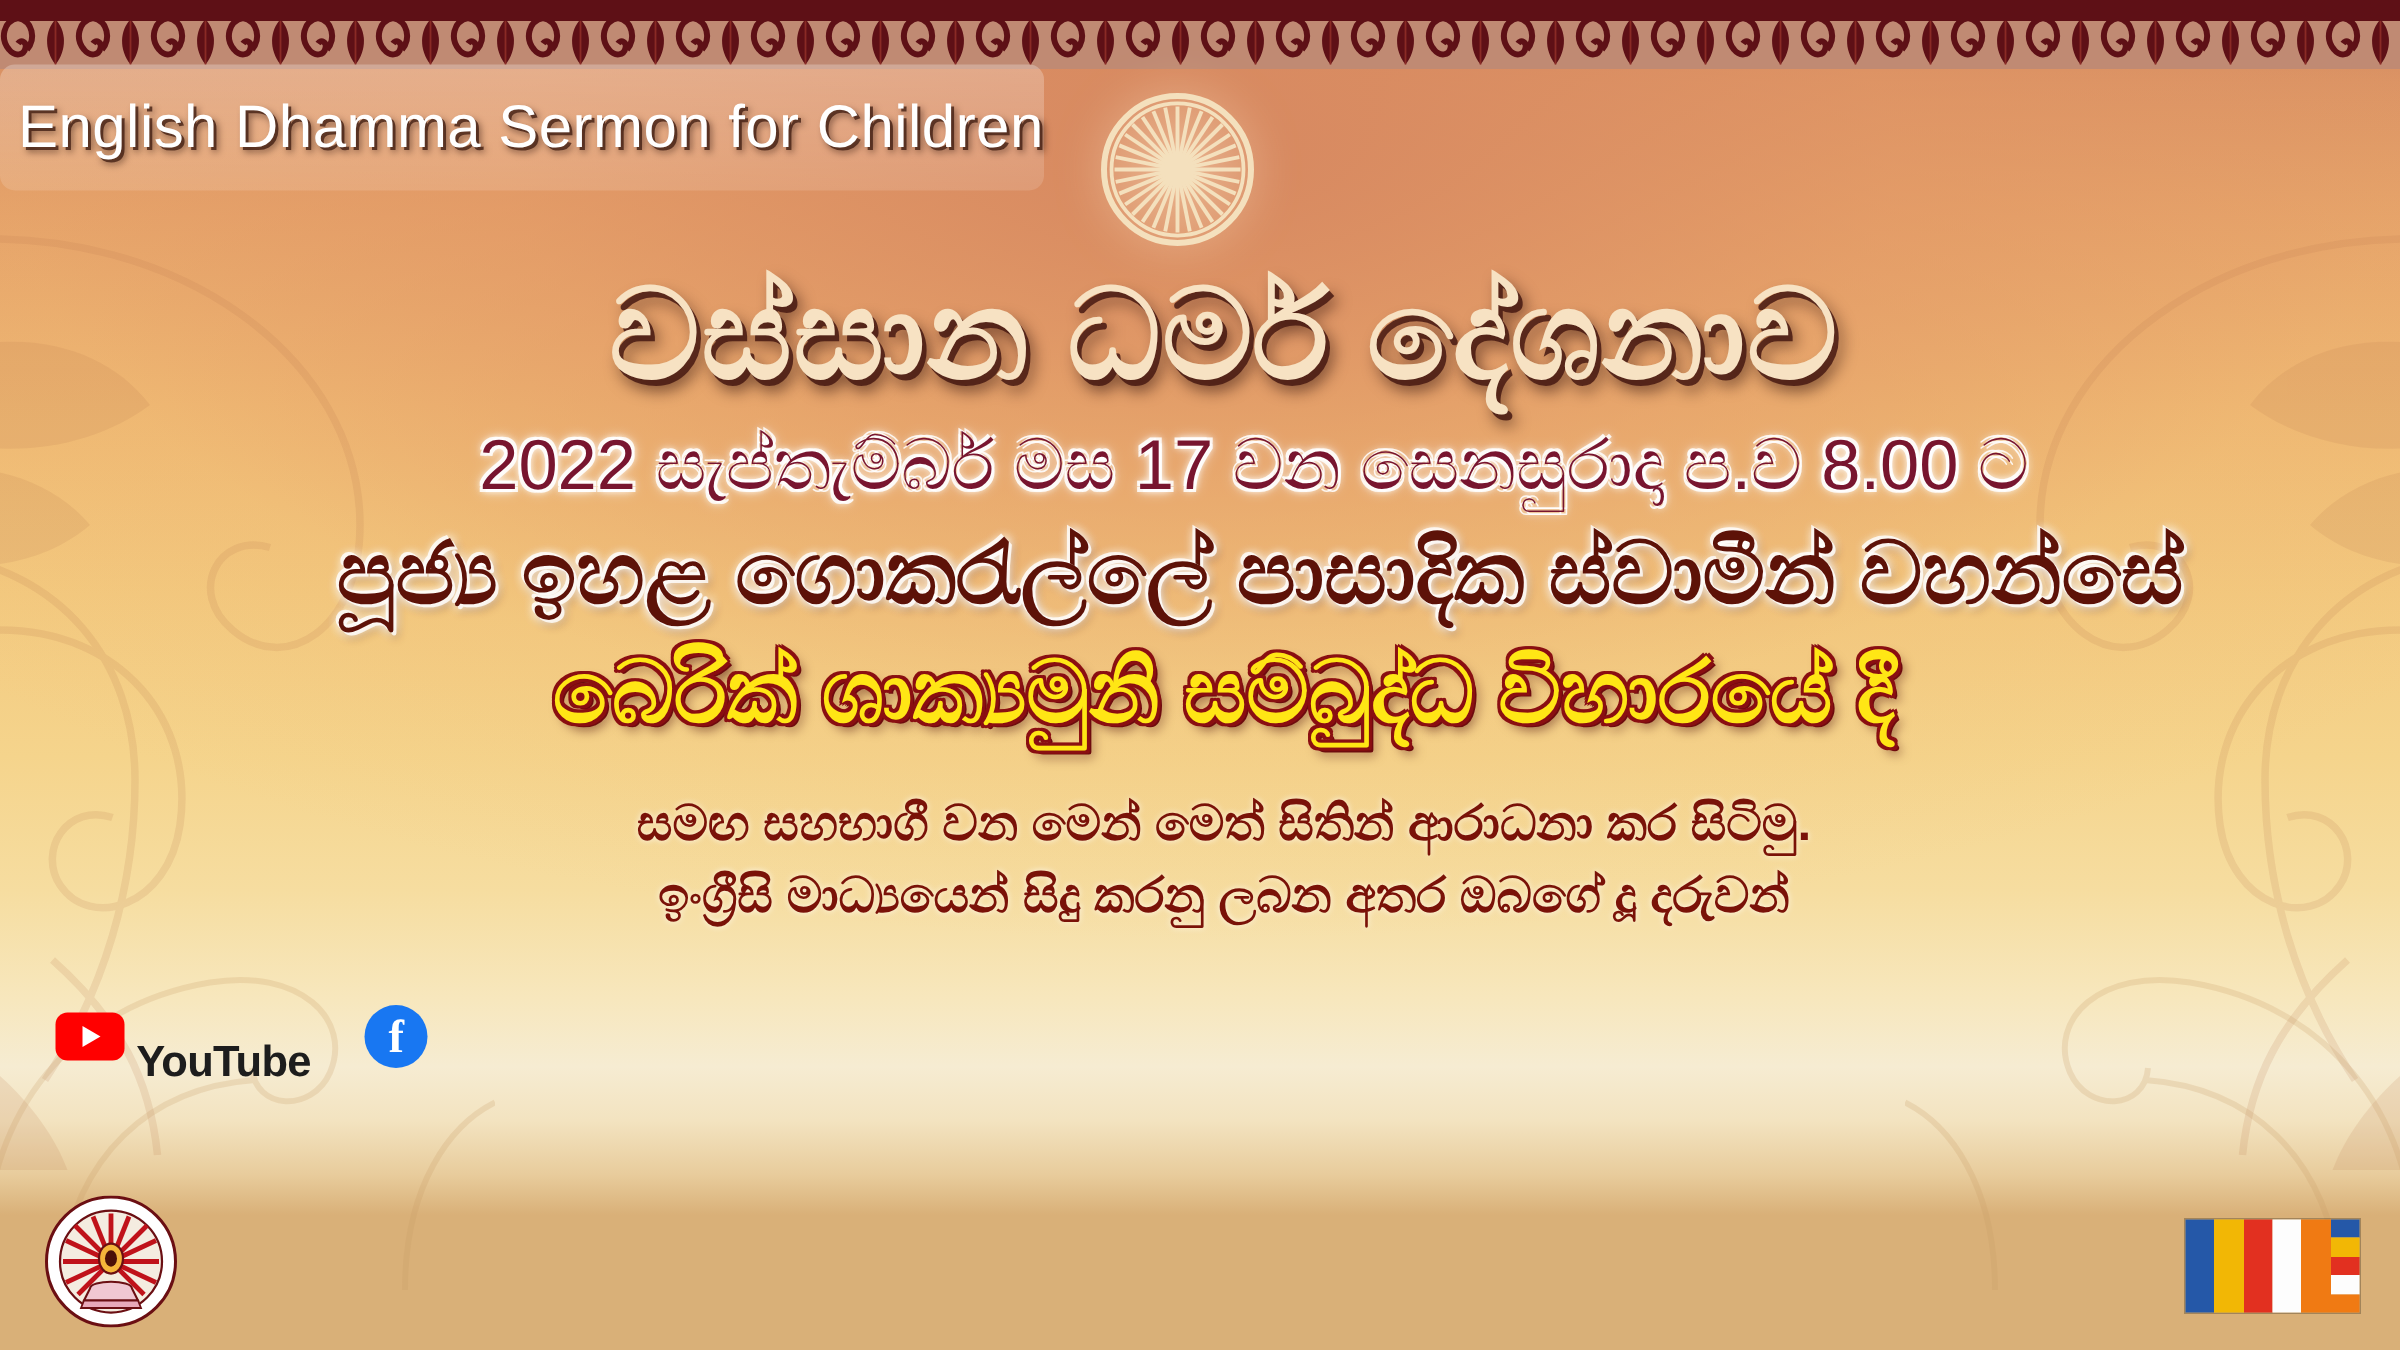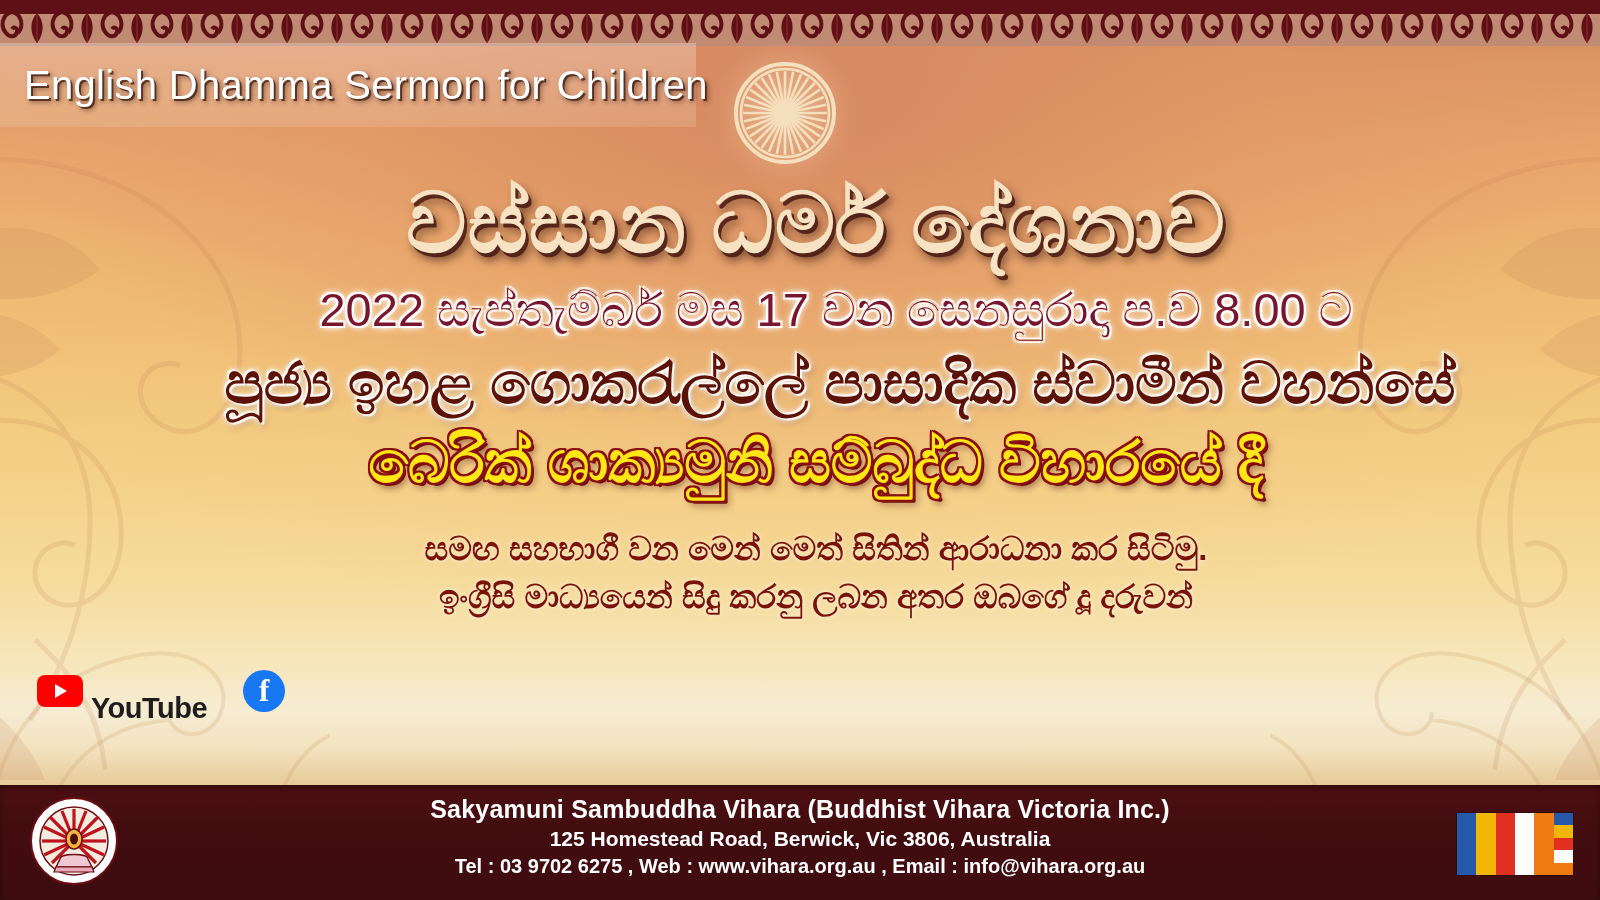--- a/index.html
+++ b/index.html
@@ -58,21 +58,22 @@
 
   
   .header-box {
     position: absolute;
     left: 0; top: 43px;
     width: 696px; height: 84px;
     background: linear-gradient(180deg, rgba(255,255,255,0.26), rgba(255,255,255,0.13));
     display: flex;
     align-items: center;
     box-sizing: border-box;
-    padding-left: 24px;
+    padding-left: 12px;
+    border-radius: 10px;
   }
   .header-title {
     font-size: 40px;
     color: #ffffff;
     font-weight: 400;
     letter-spacing: 0.3px;
     text-shadow:
       2px 2px 0 rgba(60,25,15,0.75),
       3px 3px 5px rgba(40,15,10,0.55);
     white-space: nowrap;
@@ -340,27 +341,20 @@
       <div class="yt-logo">
         <span class="yt-badge">
           <span class="yt-tri"></span>
         </span>
         <span class="yt-word">YouTube</span>
       </div>
       <div class="fb-badge">f</div>
     </div>
   </div>
 
-  <div class="footer">
-    <div class="footer-text">
-      <div class="f-line1">Sakyamuni Sambuddha Vihara (Buddhist Vihara Victoria Inc.)</div>
-      <div class="f-line2">125 Homestead Road, Berwick, Vic 3806, Australia</div>
-      <div class="f-line3">Tel : 03 9702 6275 ,  Web : www.vihara.org.au ,  Email : info@vihara.org.au</div>
-    </div>
-  </div>
 
   <svg class="vihara-logo" viewBox="0 0 88 88" xmlns="http://www.w3.org/2000/svg">
     <circle cx="44" cy="44" r="43" fill="#ffffff"></circle>
     <circle cx="44" cy="44" r="43" fill="none" stroke="#6b0f13" stroke-width="2"></circle>
     <circle cx="44" cy="44" r="34" fill="#f4ece0"></circle>
     <circle cx="44" cy="44" r="34" fill="none" stroke="#6b0f13" stroke-width="1.5"></circle>
     <g stroke="#c0121a" stroke-width="3.2">
       <line x1="44" y1="12" x2="44" y2="44"></line>
       <line x1="44" y1="44" x2="68" y2="20"></line>
       <line x1="44" y1="44" x2="20" y2="20"></line>

